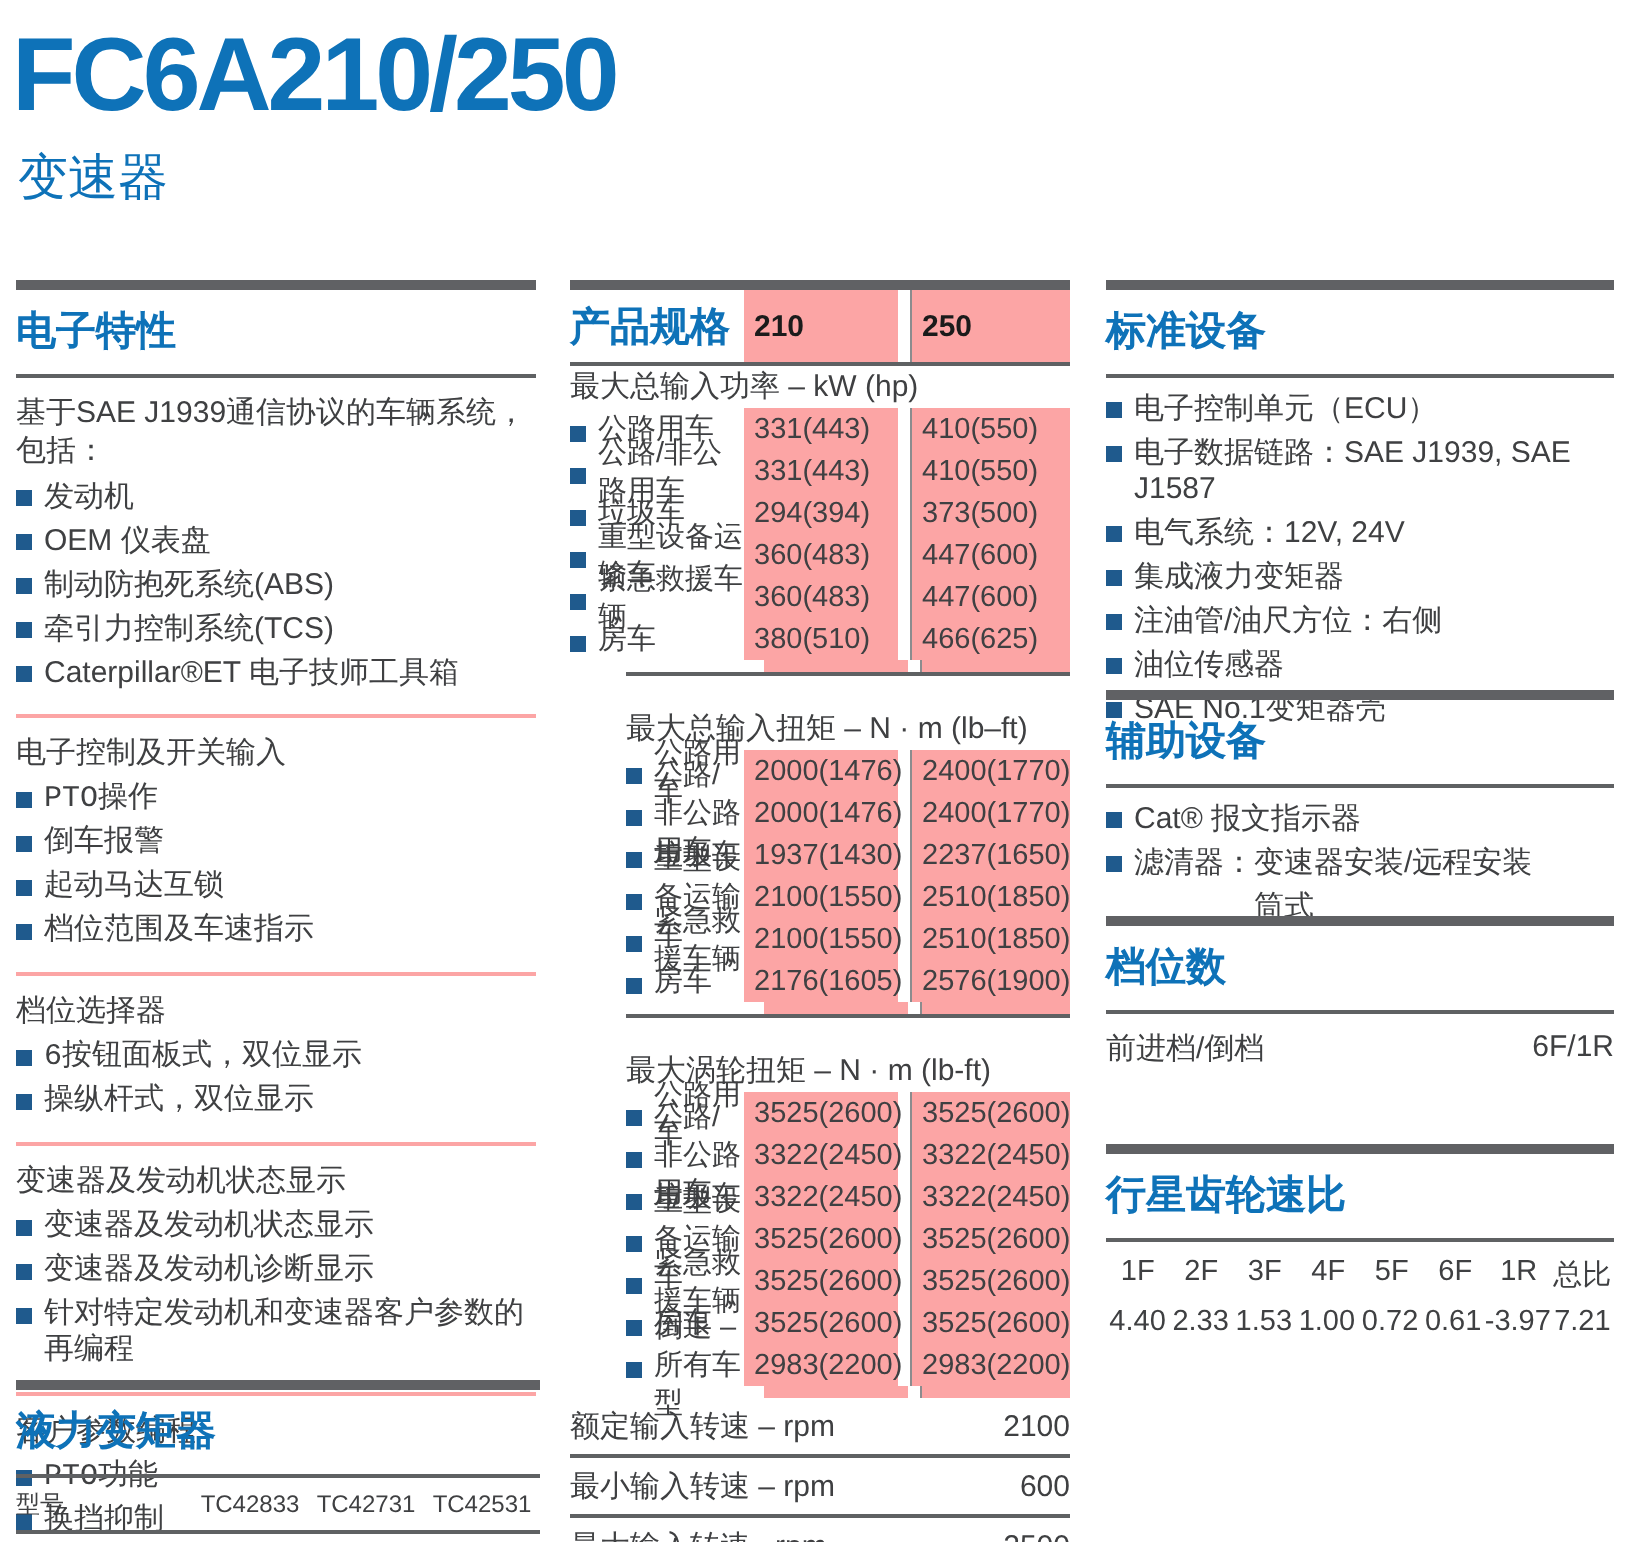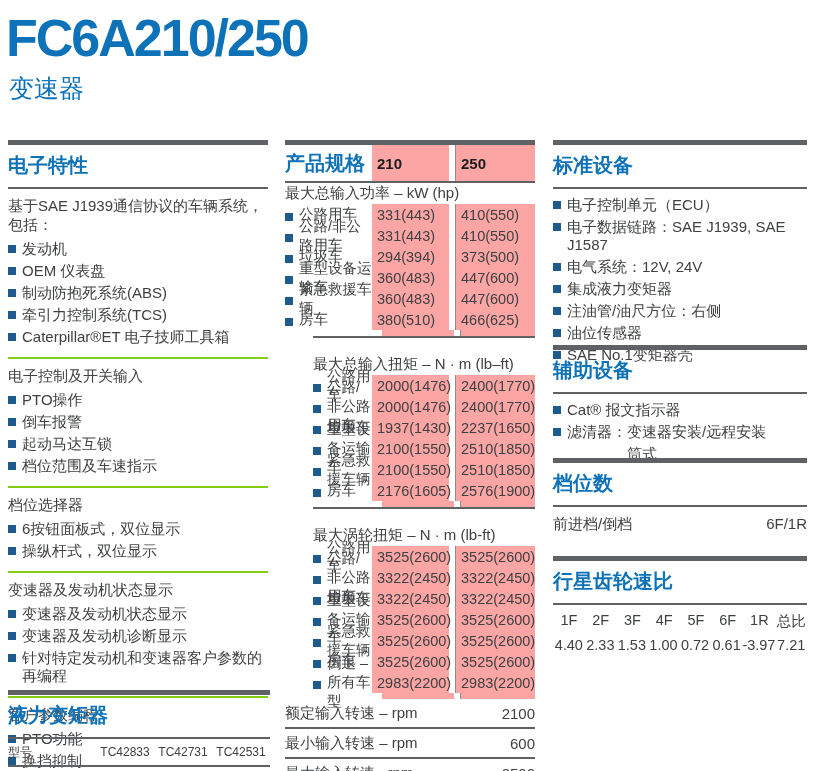--- a/index.html
+++ b/index.html
@@ -17,21 +17,21 @@
   .col { position:absolute; top:140px; }
   .col-left  { left:8px;  width:260px; }
   .col-mid   { left:285px; width:250px; }
 
   .sec-bar  { height:5px; background:#606164; }
   .sec-title{ margin:7px 0 8px 0; color:#0e72b8; font-size:20px; font-weight:bold; }
   .thin     { border-top:2px solid #5f6163; }
 
   
   .group { padding:6px 0 9px 0; }
-  .group + .group { border-top:2px solid #84cc16; }
+  .group + .group { border-top:2px solid #fca5a5;font-family:Liberation Mono, monospace; }
   .group-title { font-size:15px; margin:2px 0 3px 0; }
   .bullet-item { display:flex; align-items:flex-start; padding:2px 0; font-size:15px; line-height:18px; }
   .sq { width:8px; height:8px; background:#1f5a8d; margin:5px 6px 0 0; flex:none; }
   .sub-line { padding-left:74px; font-size:15px; line-height:18px; padding-top:2px; }
 
   
   .spec-head { display:flex; align-items:stretch; height:36px; border-bottom:2px solid #5f6163; }
   .spec-head .hl { flex:1; display:flex; align-items:center; }
   .spec-head .hl .sec-title { margin:0; }
   .cellv { width:72px; background:#fca5a5; display:flex; align-items:center; padding-left:5px; }
@@ -41,21 +41,21 @@
   .spec-row { display:flex; height:21px; font-size:14.5px; }
   .spec-row .lbl { flex:1; display:flex; align-items:center; }
   .gray-pad { display:flex; height:6px; }
   .gray-pad .cellv { padding:0; }
   .sec-divider { border-top:2px solid #5f6163; margin-top:0; padding-top:16px;margin-left:28px; }
   .foot-row { display:flex; justify-content:space-between; align-items:center;
               height:28px; border-bottom:2px solid #5f6163; font-size:15px; }
 
   
   .rblock { position:absolute; left:553px; width:254px; }
-  .r1 { top:140px; } .r2 { top:345px; } .r3 { top:458px; } .r4 { top:556px; }
+  .r1 { top:140px; } .r2 { top:345px; } .r3 { top:458px; } .r4 { top:572px; }
   .rlist { padding-top:5px; }
   .kv-row { display:flex; justify-content:space-between; font-size:15px; padding:8px 0 2px 0; }
   .ratio-grid { display:grid; grid-template-columns:repeat(8,1fr); text-align:center; font-size:14.5px; }
   .ratio-grid div { padding:3px 0; }
   .ratio-head div { padding-top:7px; }
 
   
   .tc { position:absolute; left:8px; top:690px; width:262px; }
   .tc-row { display:flex; align-items:center; height:26px; border-top:2px solid #5f6163; font-size:12px; }
   .tc-row:last-child { border-bottom:2px solid #5f6163; }

